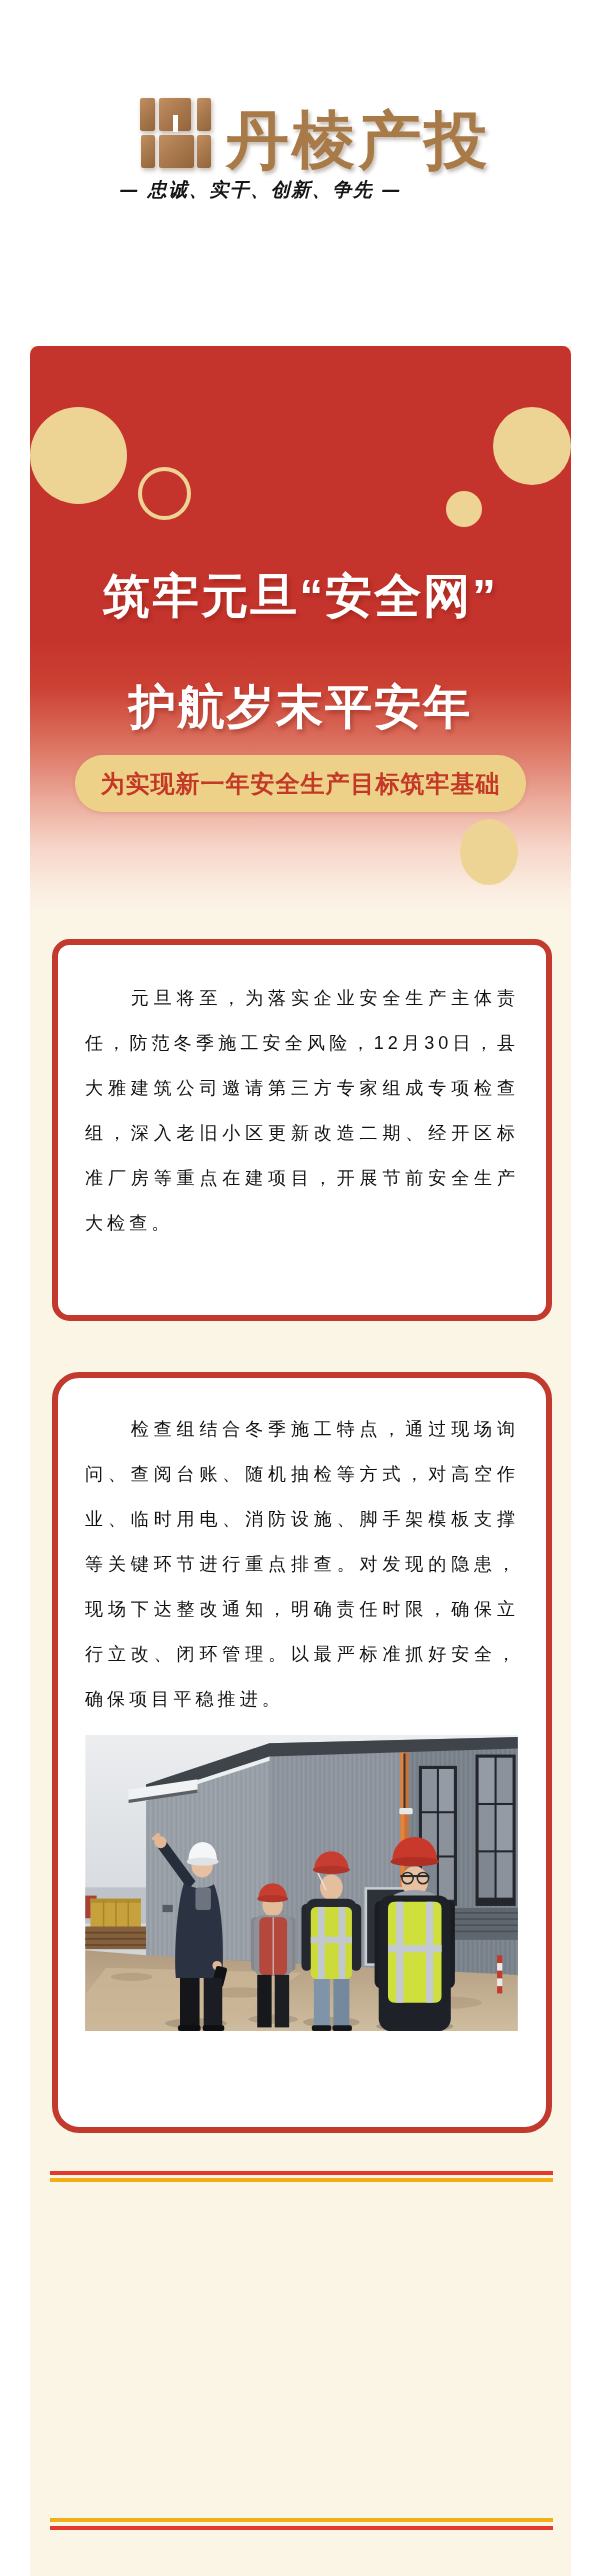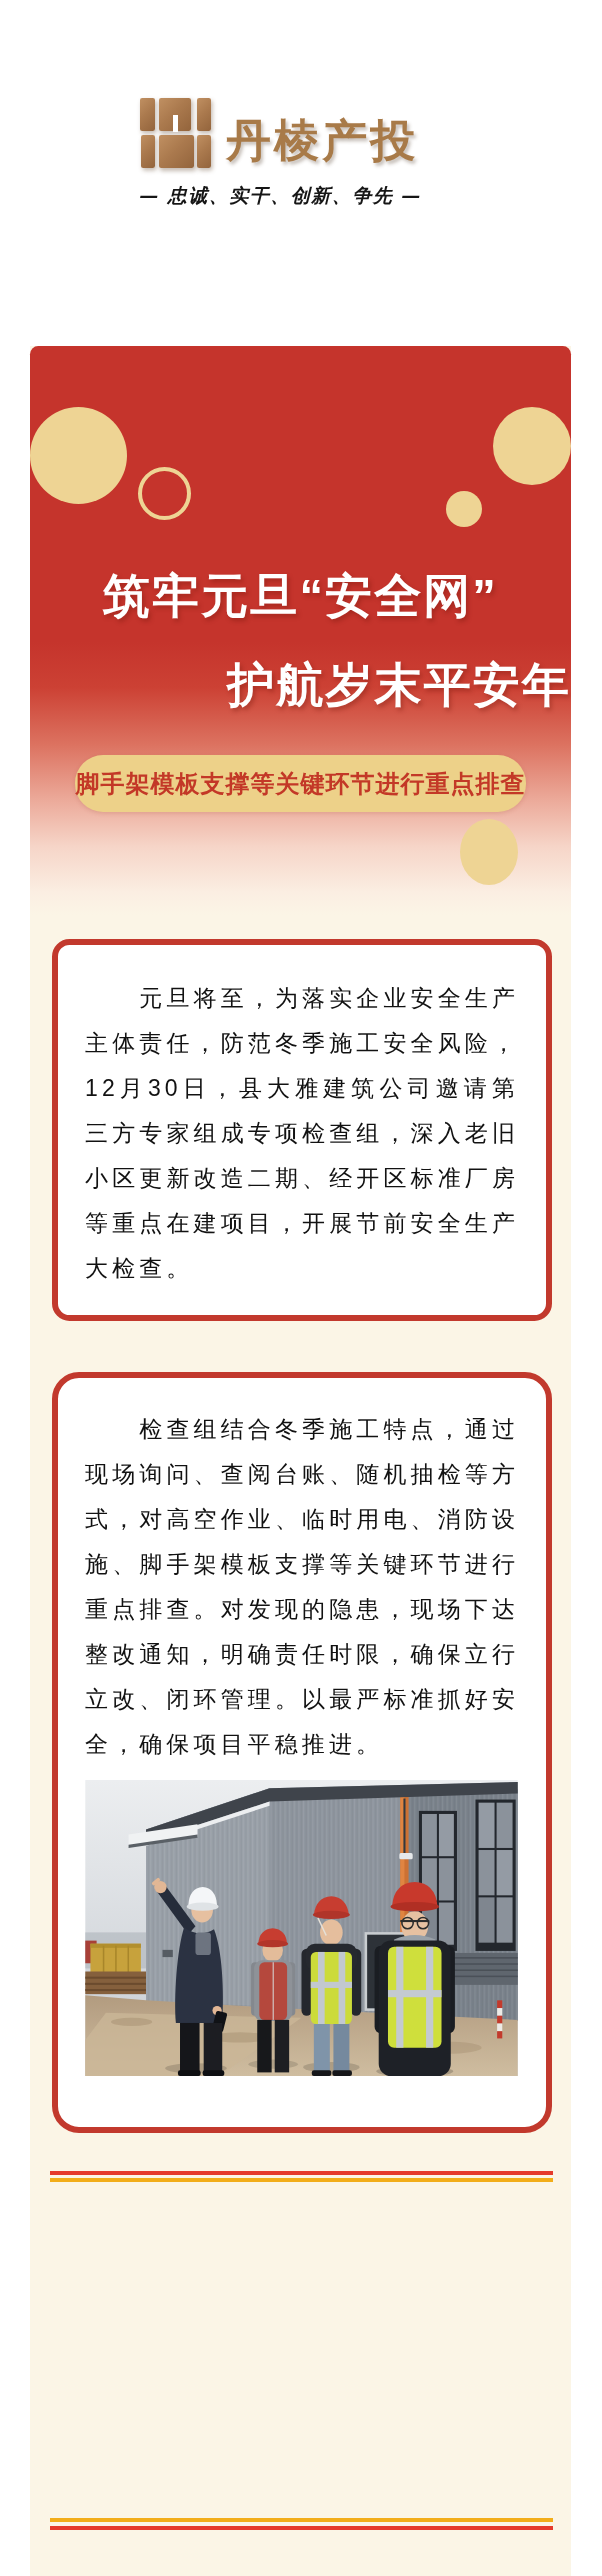--- a/index.html
+++ b/index.html
@@ -11,27 +11,27 @@
   
   .logo-tile{
     position:absolute;border-radius:2.1px;
     background:linear-gradient(135deg,#c09062 0%,#ab7a4e 45%,#93643c 100%);
     box-shadow:1.5px 2.6px 4.6px rgba(90,60,35,.35);
   }
   .tile-slot{position:absolute;background:#ffffff;}
   .brand-name{
     position:absolute;left:226px;top:103px;width:247px;height:88px;
     font-family:"Liberation Serif",serif;font-weight:bold;
-    font-size:45px;line-height:77px;letter-spacing:3.1px;color:#a87a48;
+    font-size:63px;line-height:77px;letter-spacing:3.1px;color:#a87a48;
     text-shadow:2.1px 3.1px 3.6px rgba(70,45,25,.30);white-space:nowrap;
   }
   .tagline{
-    position:absolute;left:0;top:183px;width:521px;text-align:center;
+    position:absolute;left:0;top:177px;width:521px;text-align:center;
     font-family:"DejaVu Serif",serif;font-style:italic;font-weight:bold;
-    font-size:19px;color:#161616;letter-spacing:1.5px;margin-left:20px;
+    font-size:19px;color:#161616;letter-spacing:1.5px;
   }
   
   .cream-panel{
     position:absolute;left:30px;top:346px;width:541px;height:2240px;
     background:#fbf5e6;
   }
   
   .banner{
     position:absolute;left:30px;top:346px;width:541px;height:569px;
     border-radius:8.2px 8.2px 0 0;overflow:hidden;
@@ -40,39 +40,39 @@
       #ecab9b 80%,#f6d5c8 88%,#fbeee2 96%,#fbf5e6 100%);
   }
   .gold-circle{position:absolute;border-radius:50%;background:#eed494;}
   .gold-ring{position:absolute;border-radius:50%;border:4.6px solid #eed494;background:transparent;}
   .banner-title{
     position:absolute;left:0;width:541px;text-align:center;color:#ffffff;
     font-weight:bold;font-size:47px;letter-spacing:2.1px;white-space:nowrap;
     text-shadow:2.1px 3.1px 4.6px rgba(110,20,10,.35);
   }
   .title-line1{top:219px;}
-  .title-line2{top:308px;text-align:right;}
+  .title-line2{top:330px;}
   .subtitle-pill{
     position:absolute;left:45px;top:409px;width:451px;height:57px;border-radius:28px;
     background:#edd189;display:flex;align-items:center;justify-content:center;
     box-shadow:0 1.5px 4.1px rgba(150,60,40,.18);
   }
   .subtitle-pill span{
     font-size:24px;font-weight:bold;color:#c33827;letter-spacing:1px;white-space:nowrap;
   }
   
   .card{
     position:absolute;left:52px;width:500px;background:#ffffff;
     border:6.2px solid #c2392d;border-radius:17.5px;box-sizing:border-box;
   }
   .card-1{top:939px;height:382px;}
   .card-2{top:1372px;height:761px;border-radius:27px;}
   .card-text{
     margin:29px 27px 0 27px;
-    font-size:23px;line-height:45px;letter-spacing:4.1px;
+    font-size:18px;line-height:45px;letter-spacing:4.1px;
     color:#121212;text-align:justify;
   }
   .photo-frame{margin:13.4px 27px 0 27px;width:433px;height:296px;overflow:hidden;}
   
   .divider-bar{position:absolute;left:50px;width:503px;}
   .bar-red{background:#e53a2b;height:3.6px;}
   .bar-yellow{background:#f2ad19;height:3.6px;}
   
   .closing-text{
     position:absolute;left:50px;top:2209px;width:503px;
@@ -104,21 +104,21 @@
 
   <div class="banner">
     <div class="gold-circle" style="left:-0.5px;top:61px;width:97px;height:97px;"></div>
     <div class="gold-ring" style="left:108px;top:121px;width:45px;height:45px;"></div>
     <div class="gold-circle" style="left:463px;top:61px;width:78px;height:78px;"></div>
     <div class="gold-circle" style="left:416px;top:145px;width:36px;height:36px;"></div>
     <div class="gold-circle" style="left:430px;top:473px;width:58px;height:66px;"></div>
     <div class="banner-title title-line1">筑牢元旦“安全网”</div>
     <div class="banner-title title-line2">护航岁末平安年</div>
     <div class="subtitle-pill">
-      <span>脚手架模板支撑等关键环节进行重点排查</span>
+      <span>为实现新一年安全生产目标筑牢基础</span>
     </div>
   </div>
 
   <div class="card card-1">
     <p class="card-text" style="margin-top:31px;">　　元旦将至，为落实企业安全生产主体责任，防范冬季施工安全风险，12月30日，县大雅建筑公司邀请第三方专家组成专项检查组，深入老旧小区更新改造二期、经开区标准厂房等重点在建项目，开展节前安全生产大检查。</p>
   </div>
 
   <div class="card card-2">
     <p class="card-text">　　检查组结合冬季施工特点，通过现场询问、查阅台账、随机抽检等方式，对高空作业、临时用电、消防设施、脚手架模板支撑等关键环节进行重点排查。对发现的隐患，现场下达整改通知，明确责任时限，确保立行立改、闭环管理。以最严标准抓好安全，确保项目平稳推进。</p>
     <div class="photo-frame">

